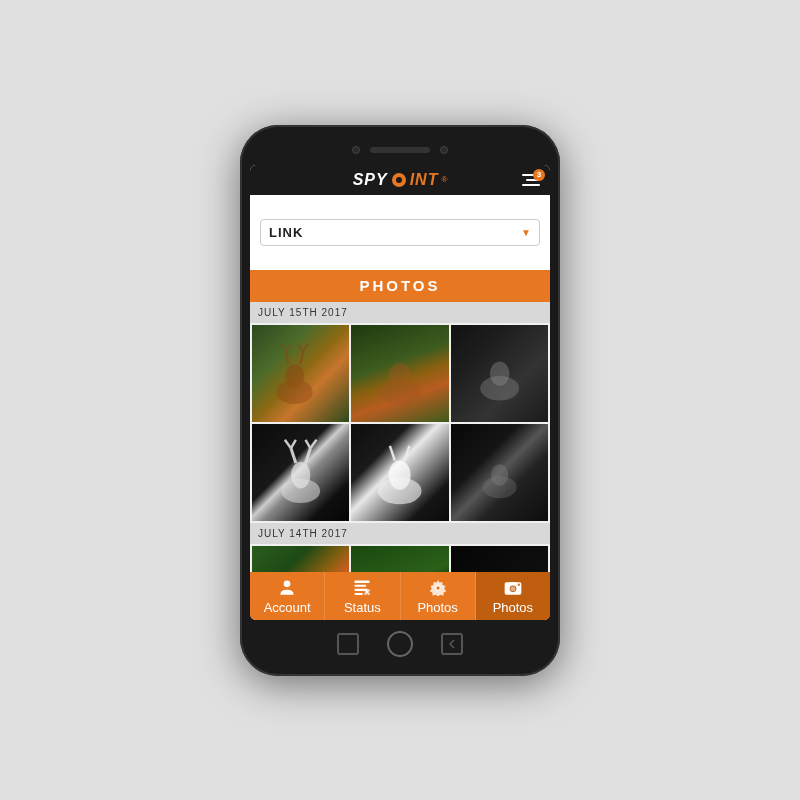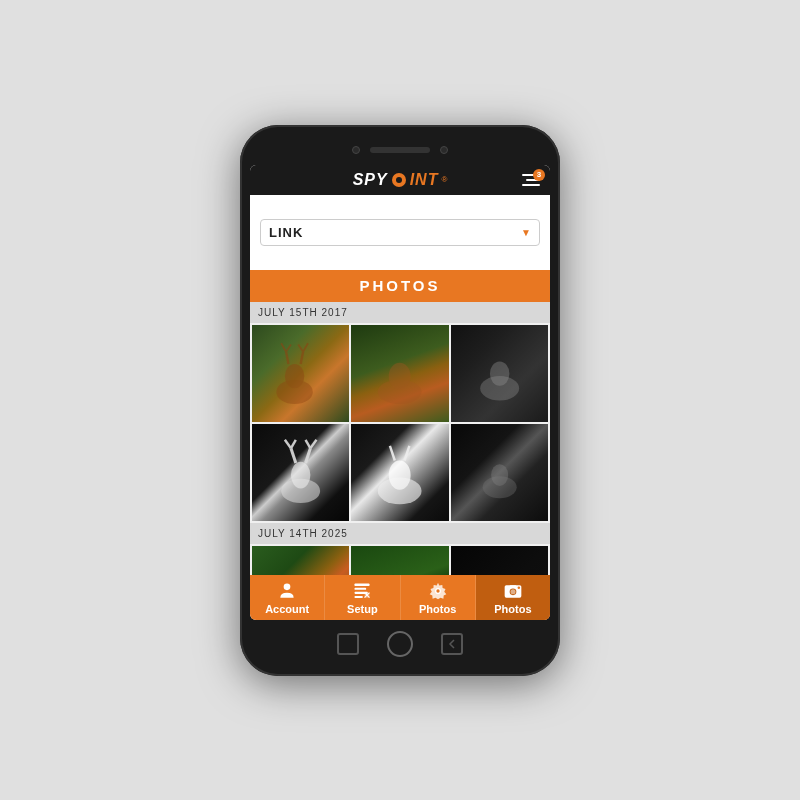--- a/index.html
+++ b/index.html
@@ -287,22 +287,22 @@
     }
 
     .nav-item:last-child { border-right: none; }
 
     .nav-item.active {
       background: #c05e10;
     }
 
     .nav-label {
       color: white;
-      font-size: 11px;
-      font-weight: 700;
+      font-size: 13px;
+      font-weight: 400;
     }
 
     
     .icon-svg {
       width: 20px;
       height: 20px;
       fill: white;
       margin-bottom: 2px;
     }
   </style>
@@ -402,21 +402,21 @@
           <div class="photo-cell photo-deer-night-4">
             <svg viewBox="0 0 80 80" style="width:100%;height:100%;opacity:0.7;">
               <ellipse cx="40" cy="52" rx="14" ry="9" fill="#777" opacity="0.5"></ellipse>
               <ellipse cx="40" cy="42" rx="7" ry="9" fill="#999" opacity="0.4"></ellipse>
             </svg>
           </div>
         </div>
       </div>
 
       <div class="date-group">
-        <div class="date-label">JULY 14TH 2025</div>
+        <div class="date-label">JULY 14TH 2017</div>
         <div class="photo-grid">
           <div class="photo-cell photo-forest-color-1">
             <svg viewBox="0 0 80 80" style="width:100%;height:100%;opacity:0.6;">
               <ellipse cx="38" cy="55" rx="15" ry="9" fill="#a05520" opacity="0.7"></ellipse>
               <ellipse cx="38" cy="44" rx="8" ry="9" fill="#a05520" opacity="0.8"></ellipse>
               <line x1="34" y1="35" x2="30" y2="25" stroke="#8B4513" stroke-width="2"></line>
             </svg>
           </div>
           <div class="photo-cell photo-forest-color-2">
             <svg viewBox="0 0 80 80" style="width:100%;height:100%;opacity:0.5;">
@@ -449,21 +449,21 @@
       <div class="nav-item">
         <svg class="icon-svg" viewBox="0 0 24 24">
           <rect x="3" y="3" width="18" height="3" rx="1" fill="white"></rect>
           <rect x="3" y="8" width="14" height="2.5" rx="1" fill="white"></rect>
           <rect x="3" y="13" width="16" height="2.5" rx="1" fill="white"></rect>
           <rect x="3" y="18" width="10" height="2.5" rx="1" fill="white"></rect>
           <rect x="15" y="14" width="6" height="6" rx="1" fill="white" opacity="0.3"></rect>
           <line x1="15" y1="14" x2="21" y2="20" stroke="white" stroke-width="1.5"></line>
           <line x1="21" y1="14" x2="15" y2="20" stroke="white" stroke-width="1.5"></line>
         </svg>
-        <span class="nav-label">Setup</span>
+        <span class="nav-label">Status</span>
       </div>
 
       <div class="nav-item">
         <svg class="icon-svg" viewBox="0 0 24 24">
           <circle cx="12" cy="12" r="3" fill="white"></circle>
           <path d="M12 2 L13.5 5.5 L17.2 4.8 L17.5 8.5 L21 9.5 L19.5 13 L22 16 L18.8 17.5 L18.5 21.2 L15 20 L12 22 L9 20 L5.5 21.2 L5.2 17.5 L2 16 L4.5 13 L3 9.5 L6.5 8.5 L6.8 4.8 L10.5 5.5 Z" fill="white" opacity="0.8"></path>
           <circle cx="12" cy="12" r="3.5" fill="white"></circle>
           <circle cx="12" cy="12" r="2" fill="#e87722"></circle>
         </svg>
         <span class="nav-label">Photos</span>

